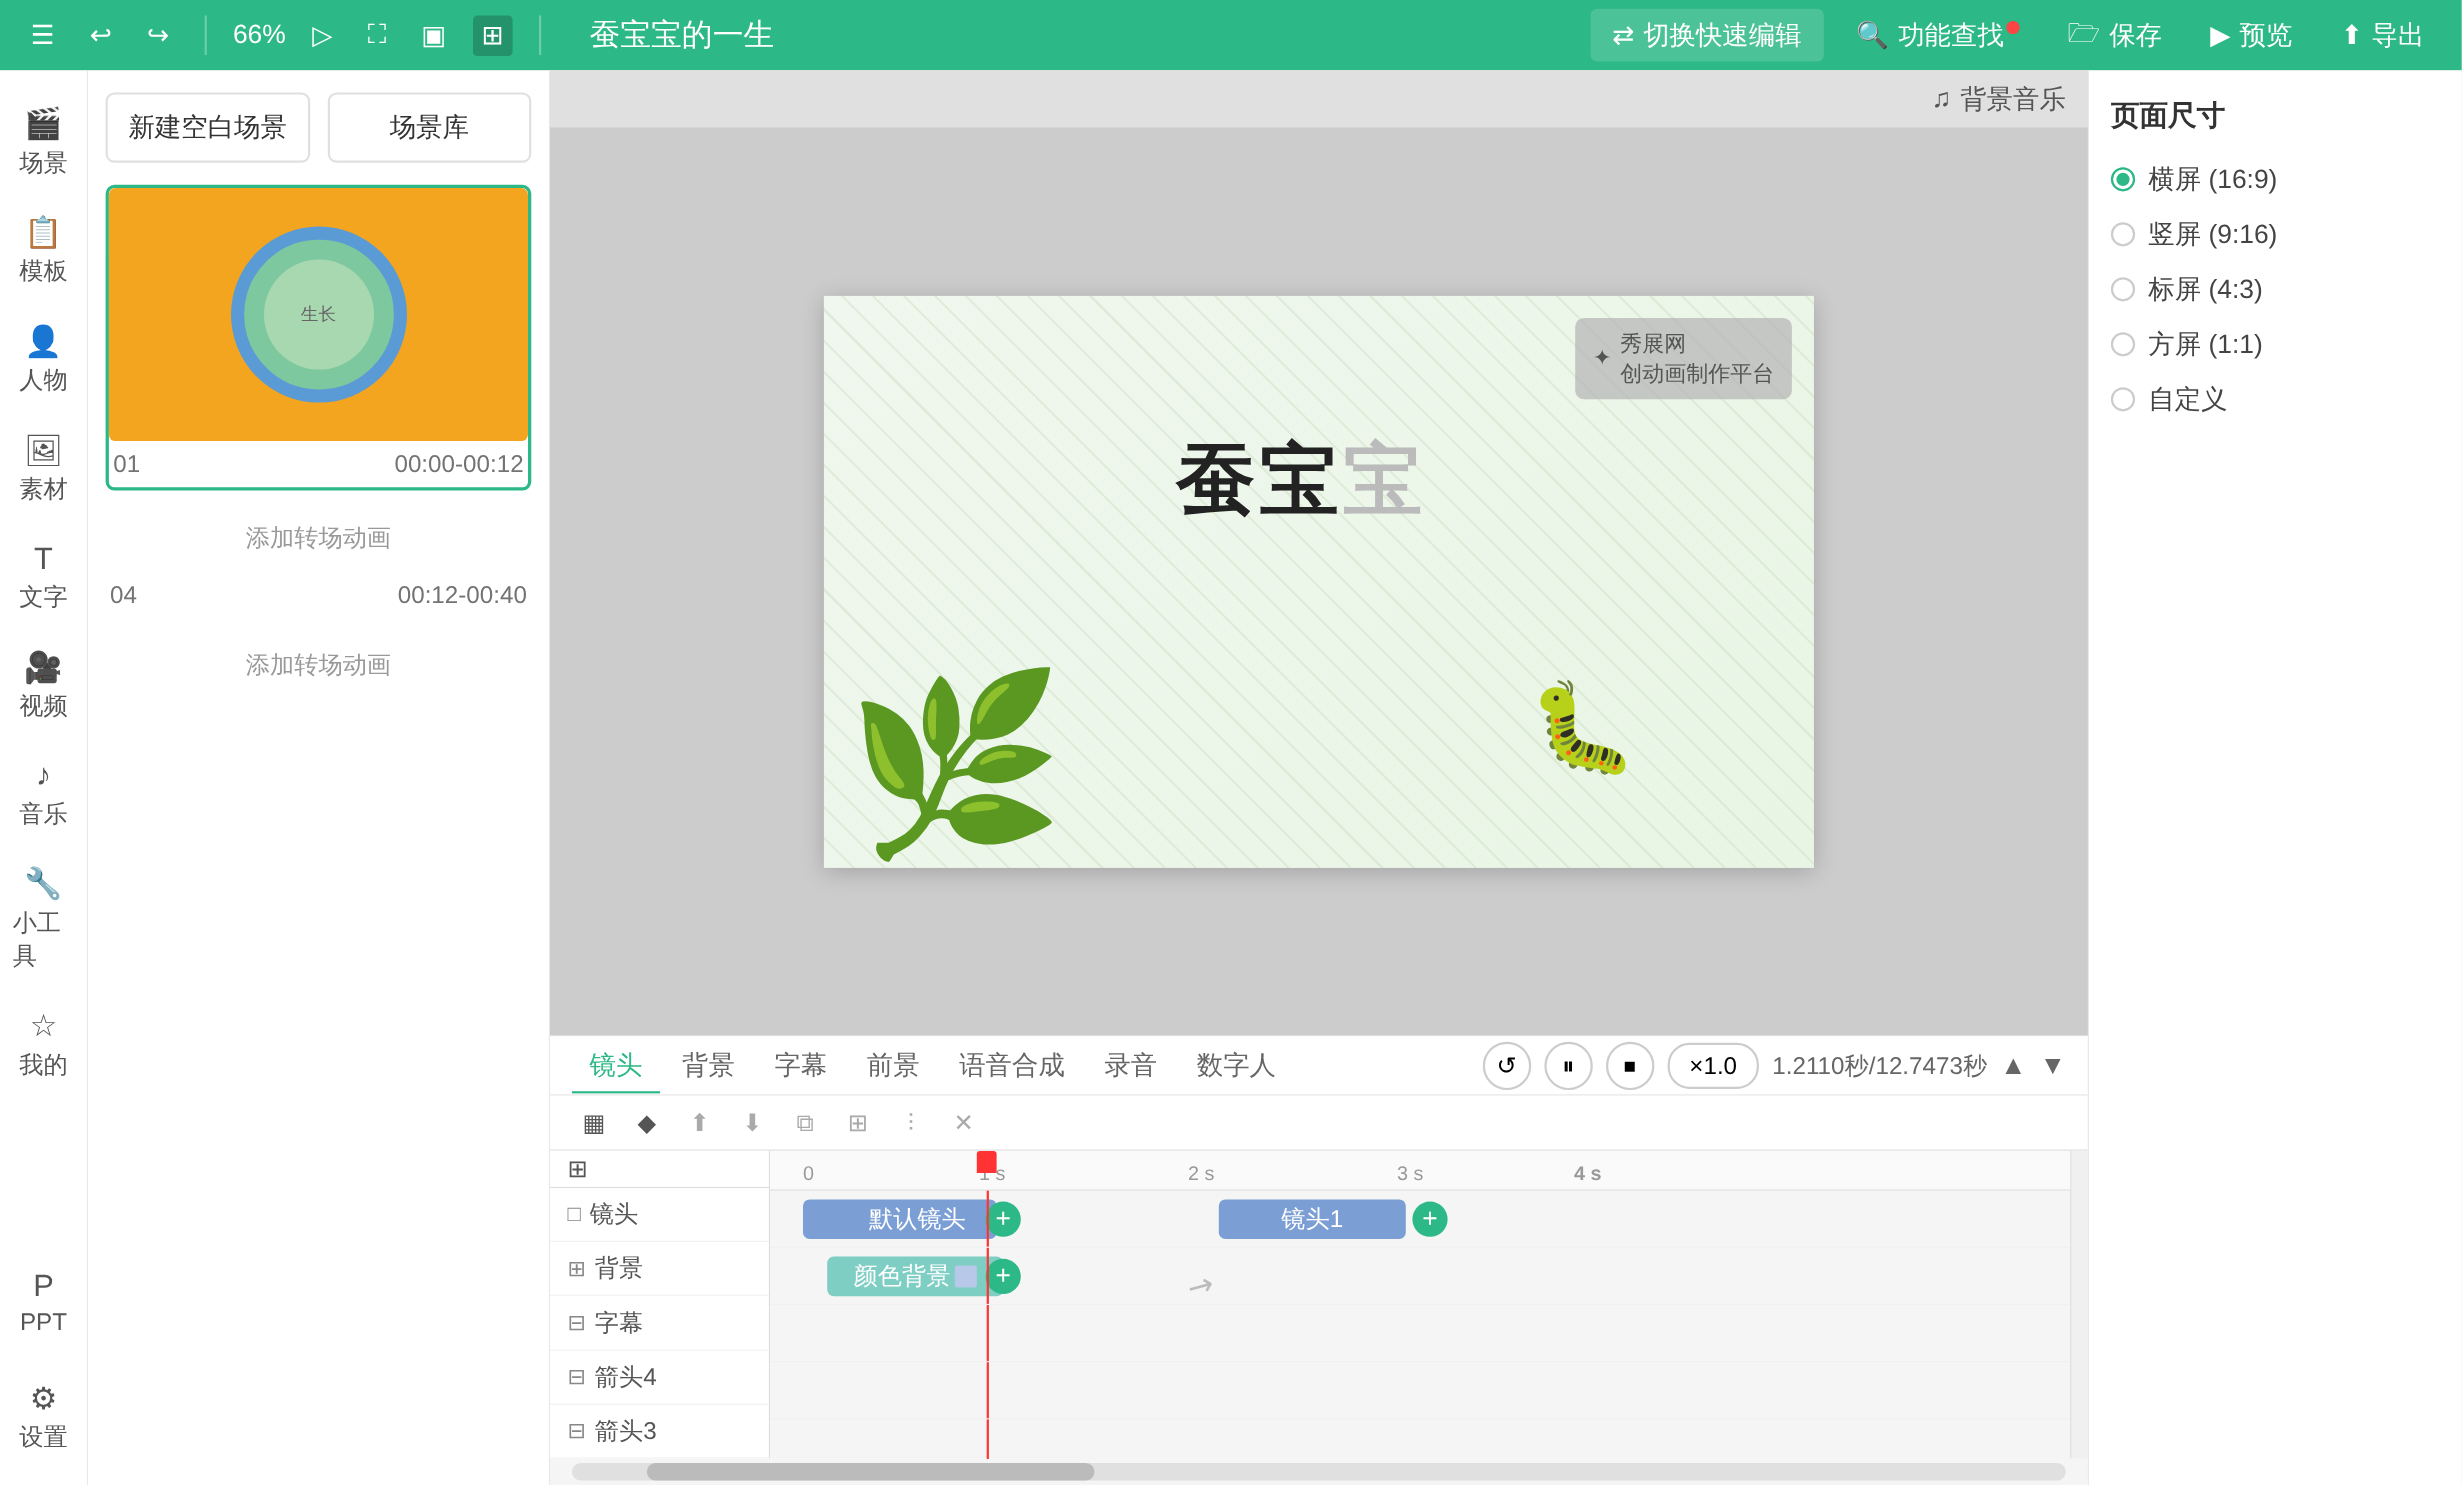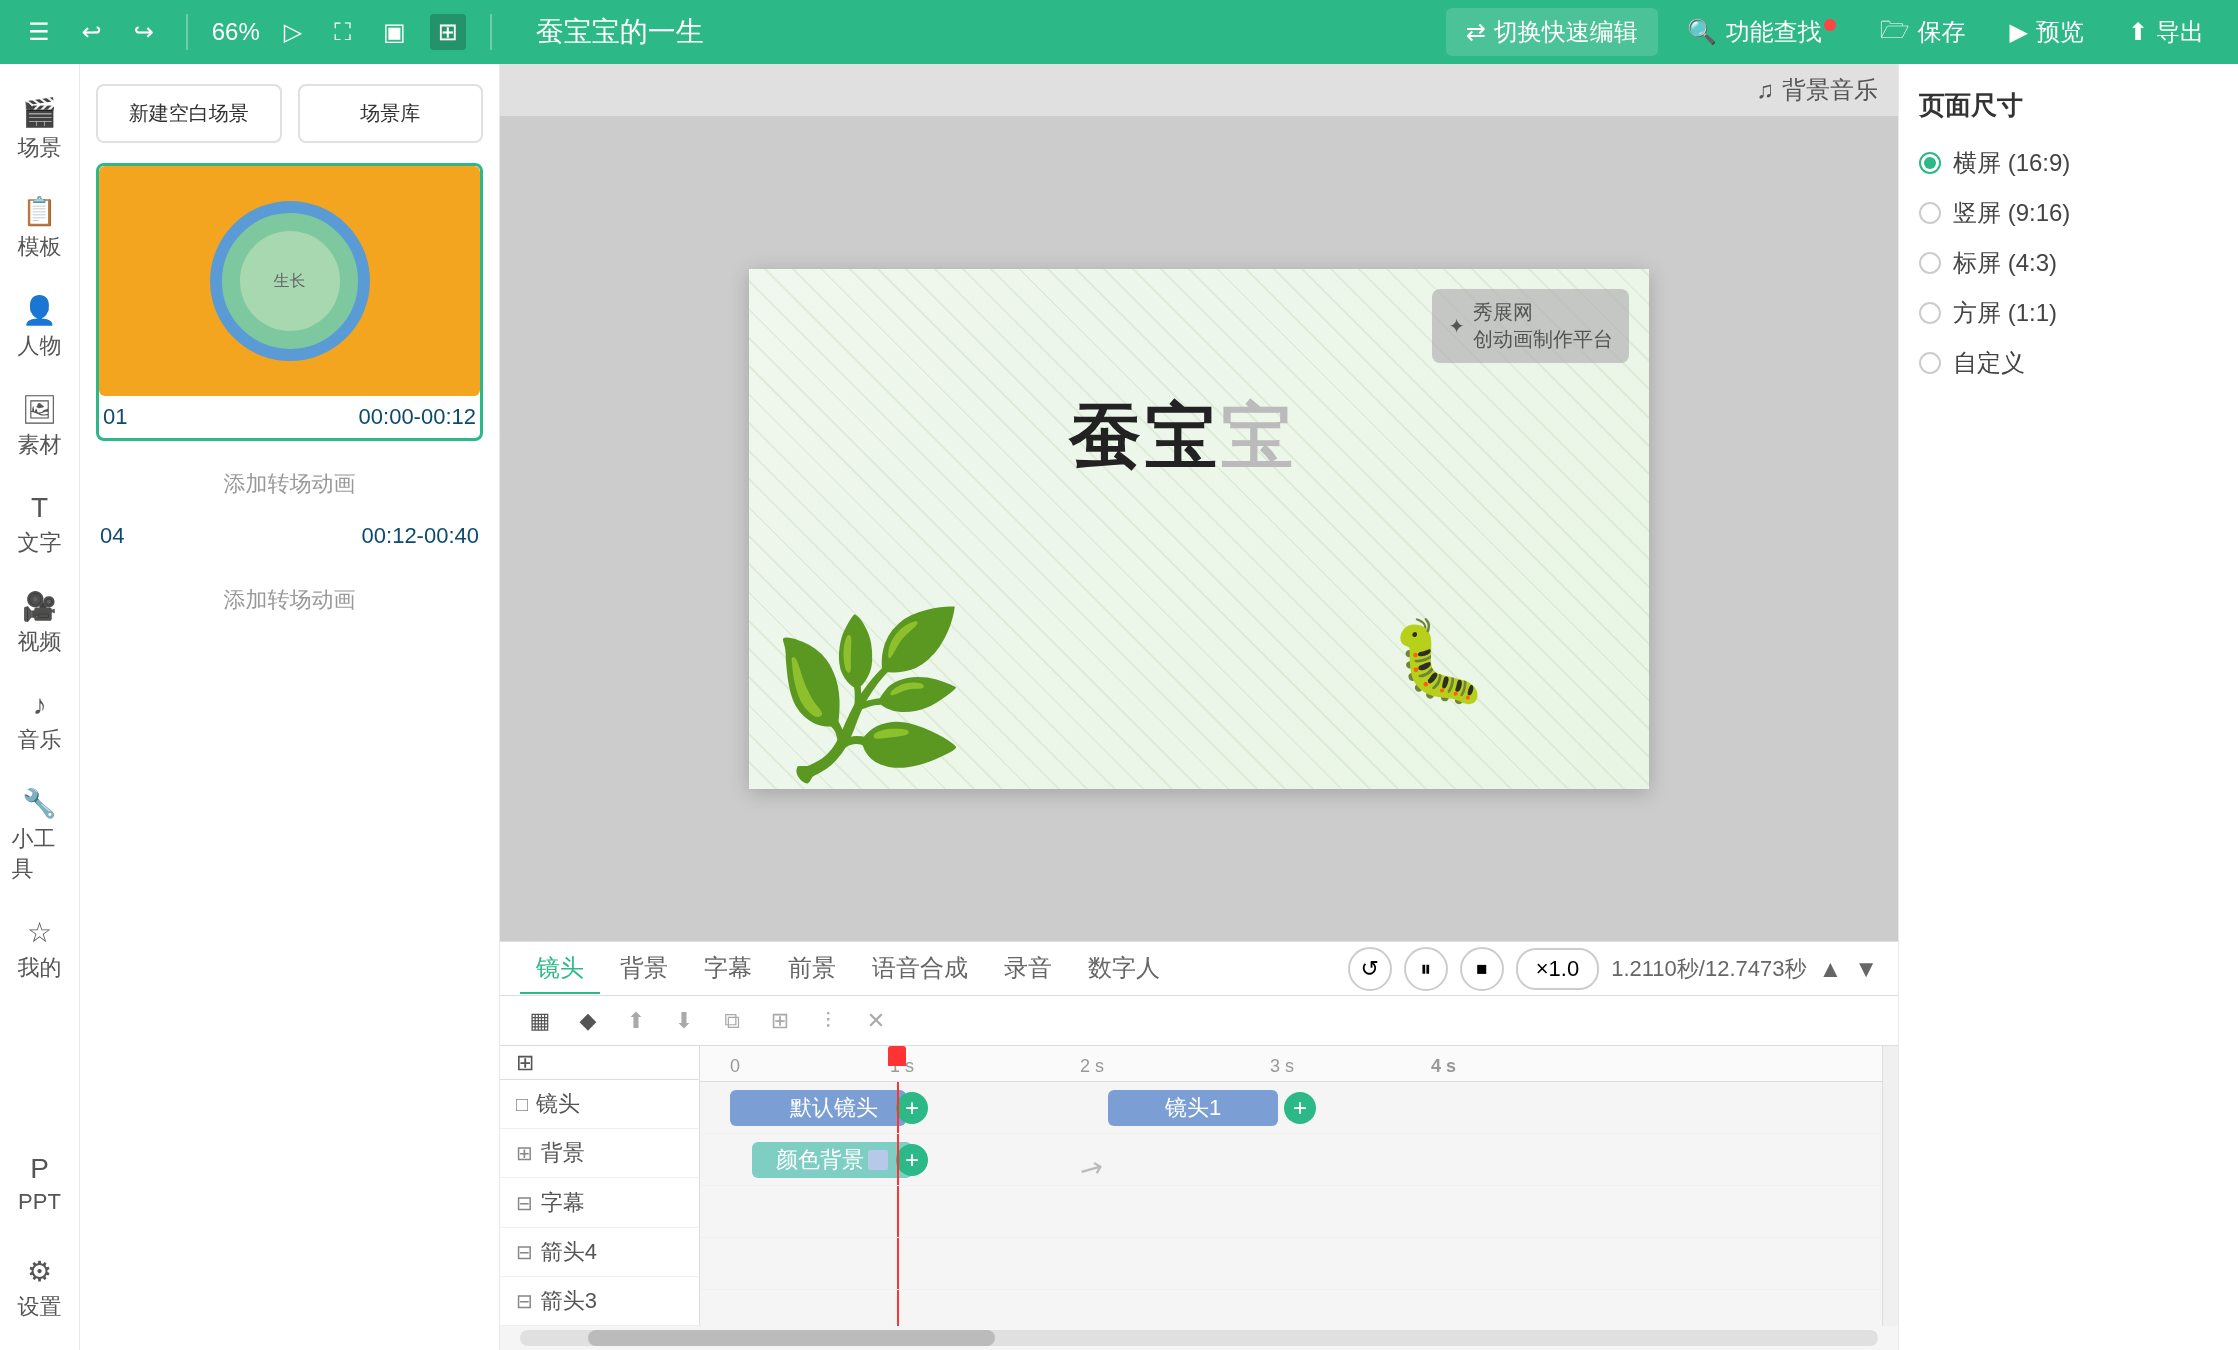--- a/index.html
+++ b/index.html
@@ -84,21 +84,21 @@
       display: flex;
       padding: 20px 16px;
       gap: 16px;
     }
     .scene-btn {
       flex: 1;
       padding: 14px 10px;
       border: 2px solid #e0e0e0;
       background: white;
       border-radius: 8px;
-      font-size: 20px;
+      font-size: 24px;
       cursor: pointer;
       color: #333;
       font-family: Liberation Serif, serif;
     }
 
     .scene-item {
       margin: 0 16px 20px;
       cursor: pointer;
     }
     .scene-item-active {
@@ -132,21 +132,21 @@
       border-radius: 50%;
       background: #a8d8b0;
       display: flex; align-items: center; justify-content: center;
       font-size: 18px; color: #555;
     }
     .scene-number-row {
       display: flex;
       justify-content: space-between;
       padding: 8px 4px;
       font-size: 22px;
-      color: #0c4a6e;
+      color: #737373;
     }
     .add-transition {
       text-align: center;
       color: #999;
       font-size: 22px;
       padding: 8px 0 16px;
       cursor: pointer;
     }
 
     

